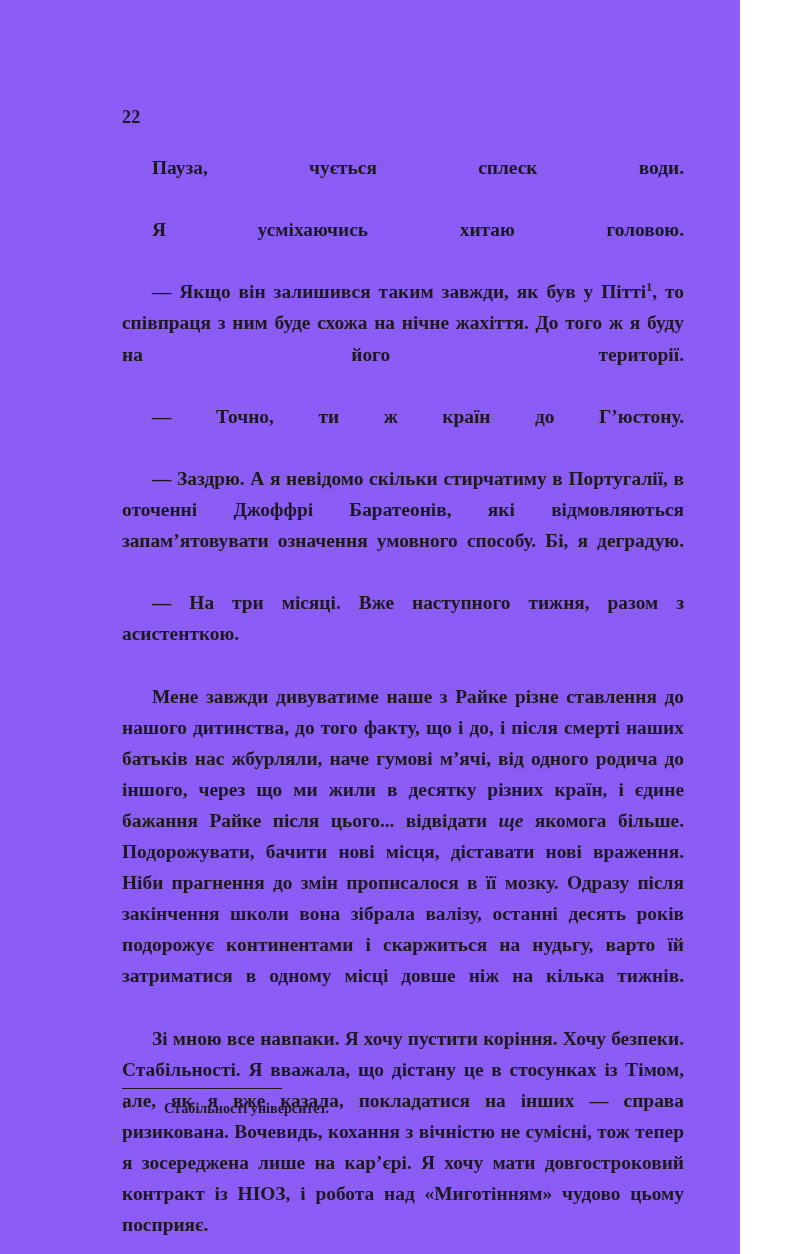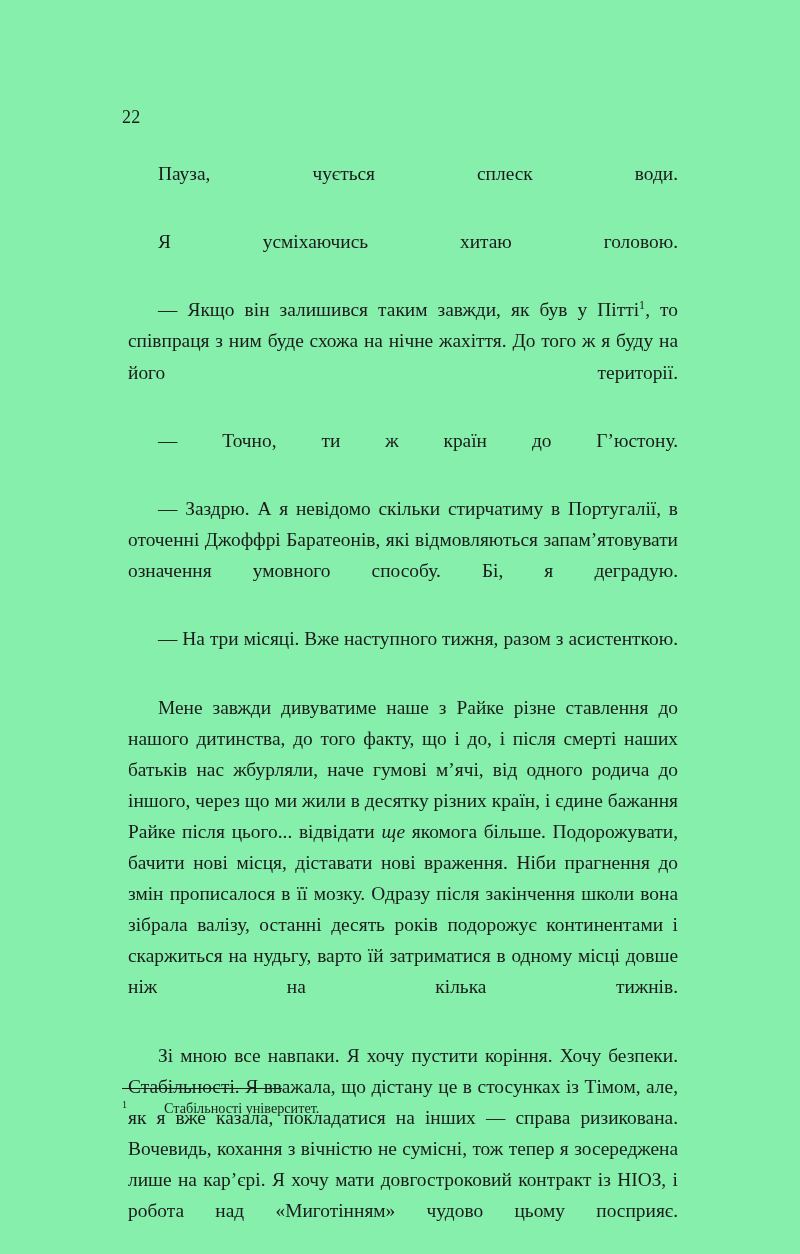--- a/index.html
+++ b/index.html
@@ -14,23 +14,24 @@
     overflow: hidden;
     font-family: "Liberation Serif", "DejaVu Serif", serif;
     color: #1b1b1b;
     -webkit-font-smoothing: antialiased;
   }
 
   .page {
     position: absolute;
     left: 0;
     top: 0;
-    width: 800px;
+    width: 740px;
     height: 1254px;
-    background: #86efac;
+    background: #8b5cf6;
+    font-weight: bold;
   }
 
   
   .folio {
     position: absolute;
     left: 122px;
     top: 108px;
     font-size: 18px;
     letter-spacing: 0.2px;
     color: #1b1b1b;
@@ -39,21 +40,21 @@
 
   
   .textblock {
     position: absolute;
     left: 122px;
     top: 152px;
     width: 562px;
   }
 
   .para {
-    margin: 6px;
+    margin: 0;
     font-size: 19.4px;
     line-height: 31.1px;
     text-align: justify;
     text-justify: inter-word;
     text-indent: 30px;
     hyphens: manual;
     word-spacing: -0.1px;
   }
 
   .para .it {

